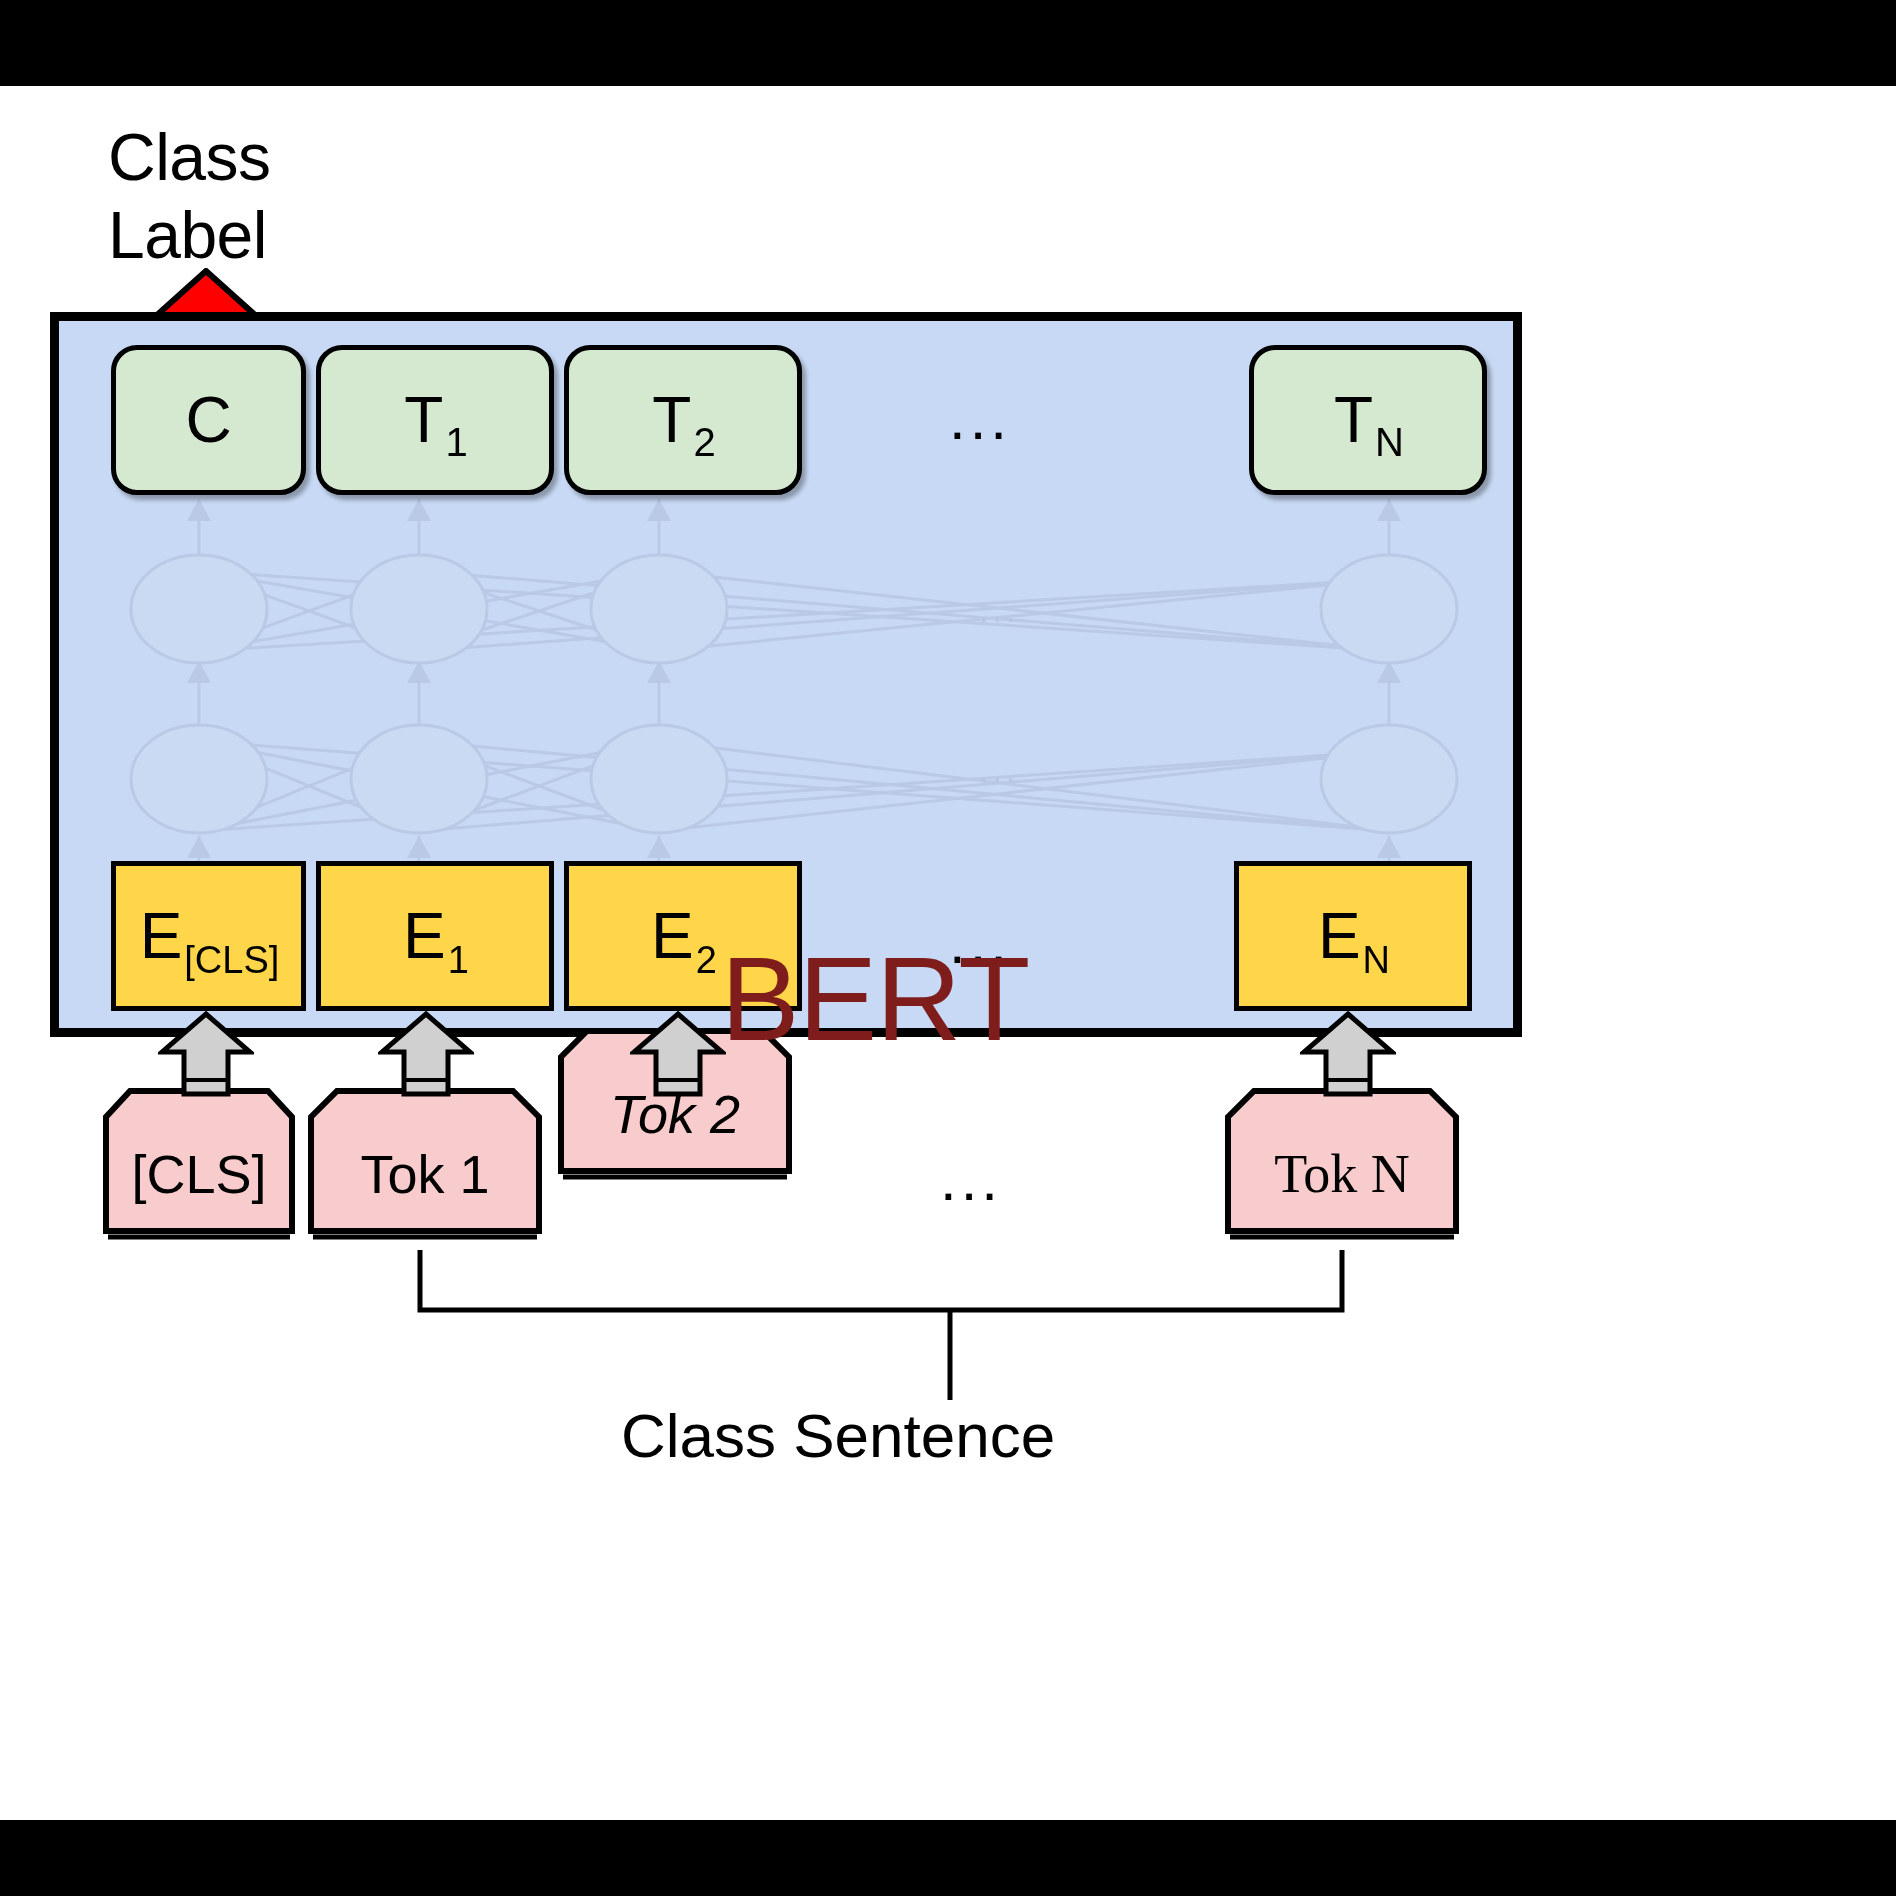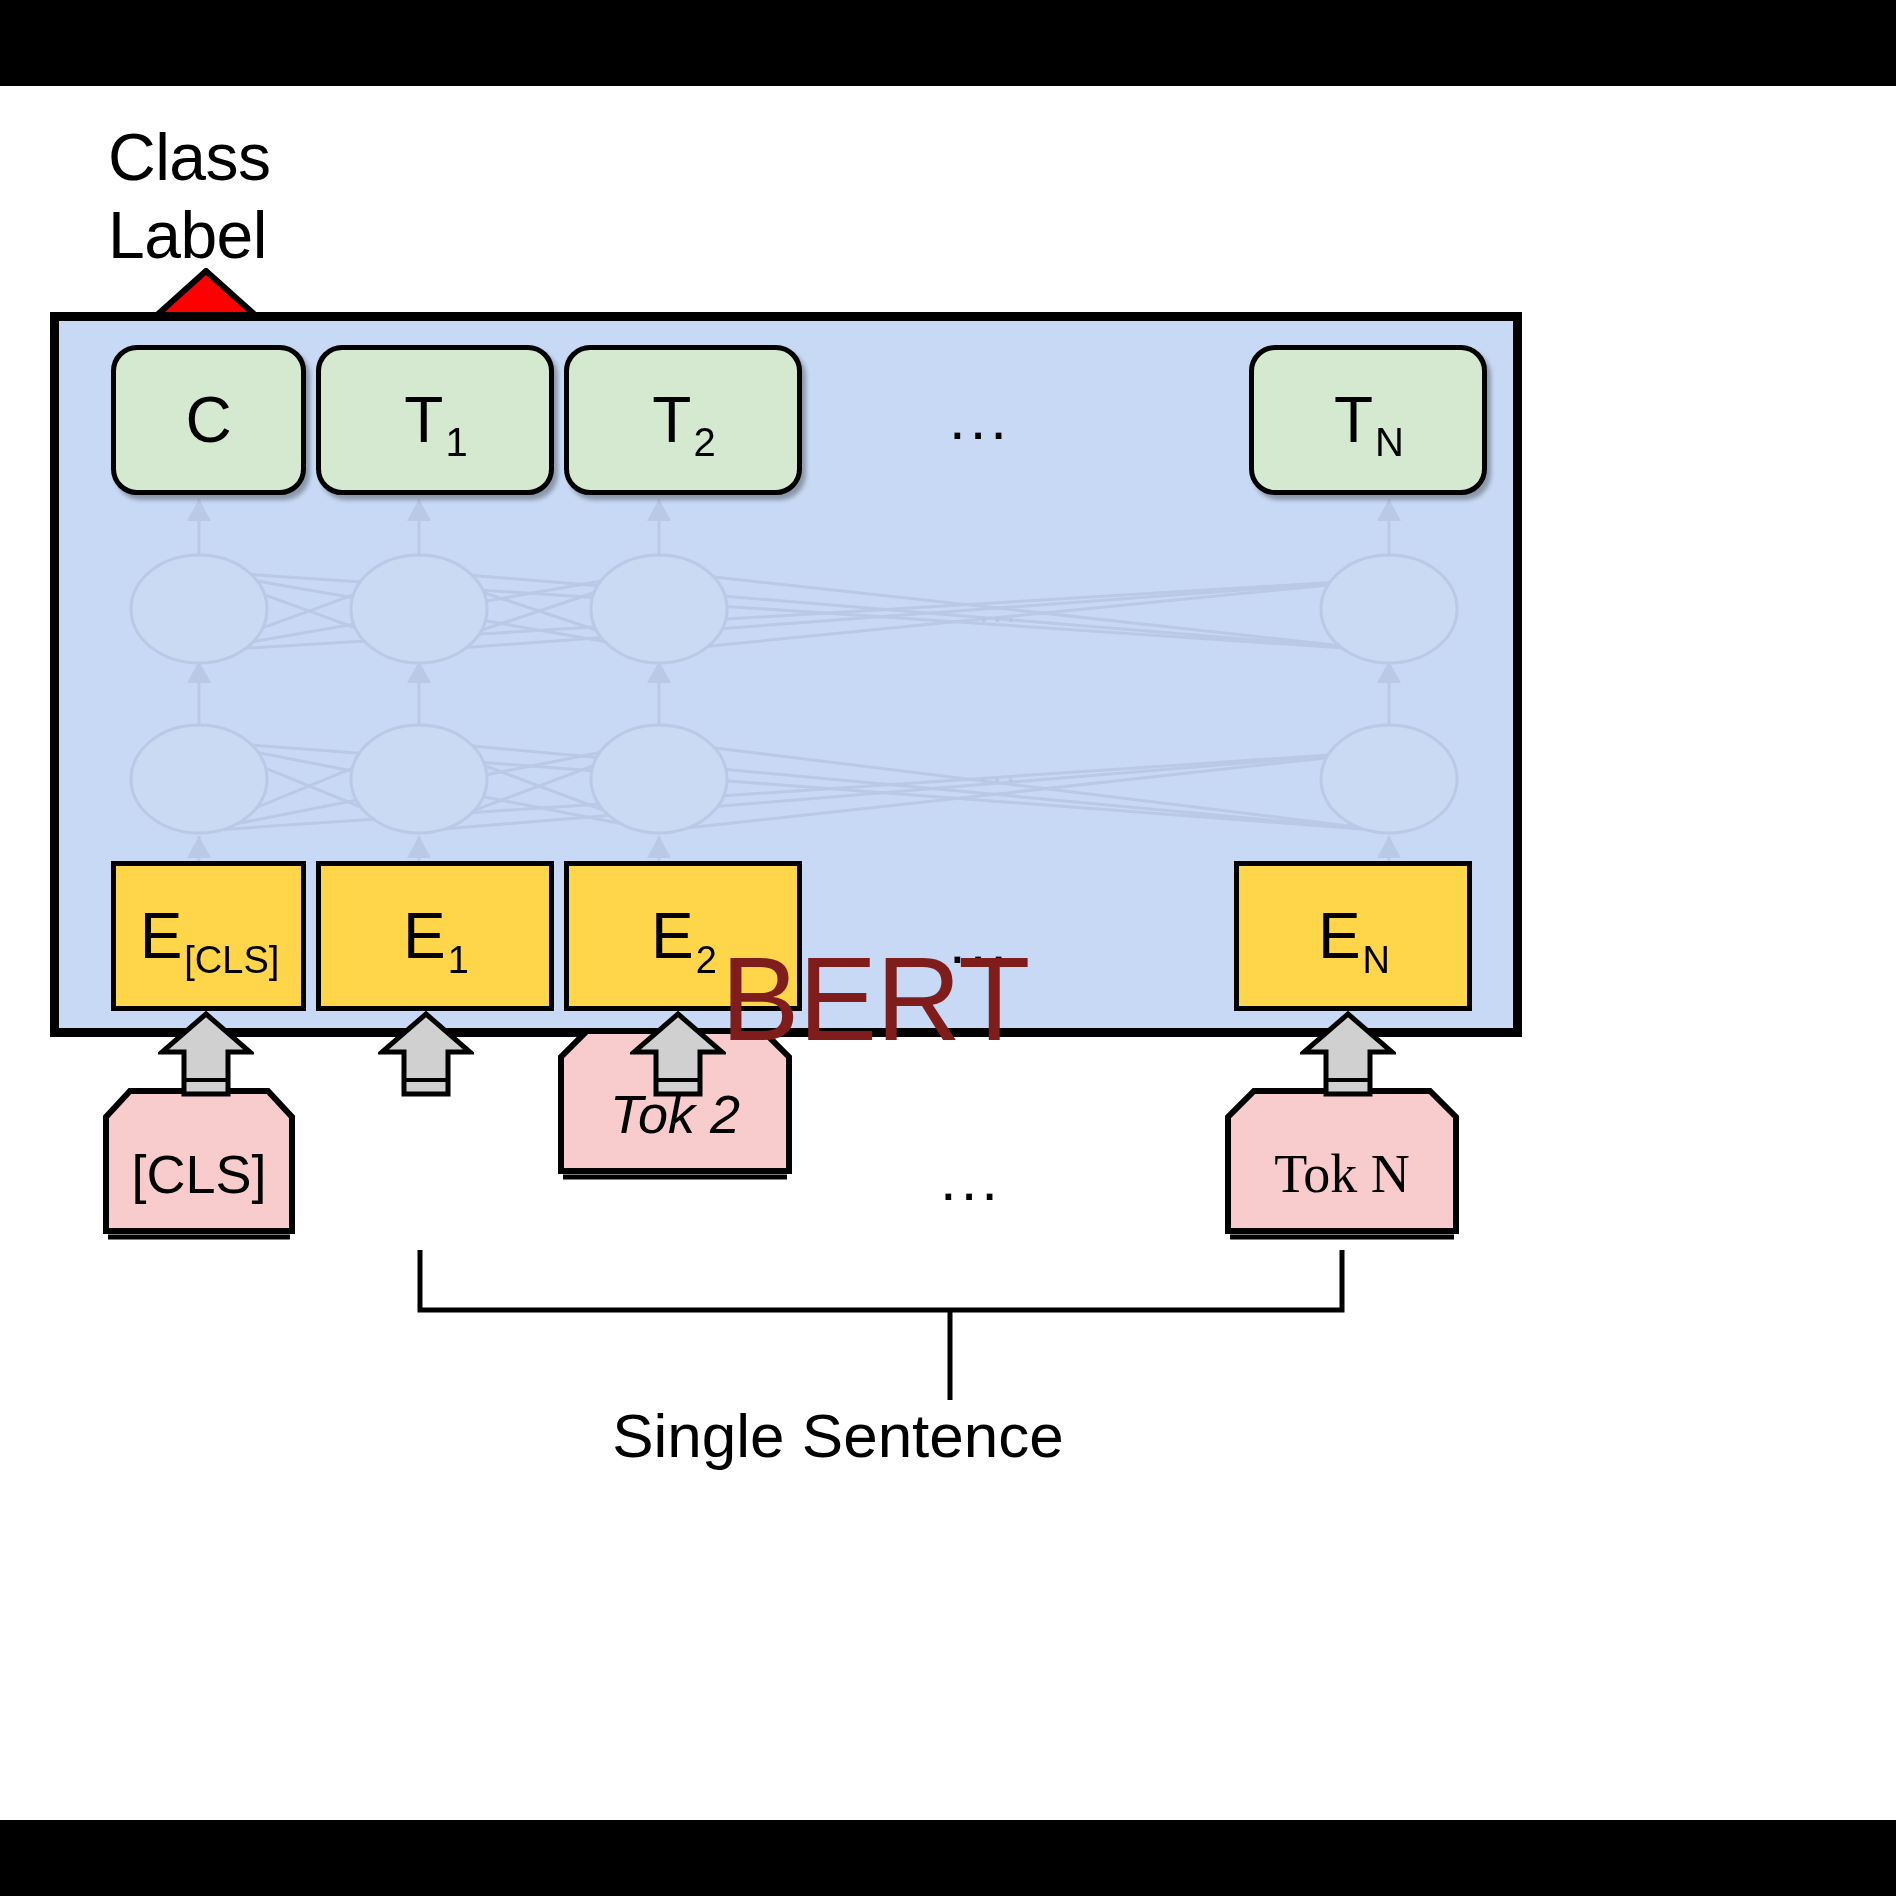--- a/index.html
+++ b/index.html
@@ -405,20 +405,27 @@
   </div>
 
   <div class="tcell" style="left:100px; top:1085px; width:198px;">
     <svg width="198" height="162" viewBox="0 0 198 162">
       <path d="M30 6 L168 6 L192 32 L192 146 L6 146 L6 32 Z" fill="#f8cccc" stroke="#000000" stroke-width="6" stroke-linejoin="miter"></path>
       <path d="M8 152 L190 152" stroke="#000000" stroke-width="5"></path>
     </svg>
     <div class="lbl">[CLS]</div>
   </div>
 
+  <div class="tcell" style="left:305px; top:1085px; width:240px;">
+    <svg width="240" height="162" viewBox="0 0 240 162">
+      <path d="M32 6 L208 6 L234 32 L234 146 L6 146 L6 32 Z" fill="#f8cccc" stroke="#000000" stroke-width="6" stroke-linejoin="miter"></path>
+      <path d="M8 152 L232 152" stroke="#000000" stroke-width="5"></path>
+    </svg>
+    <div class="lbl">Tok 1</div>
+  </div>
 
   <div class="tcell" style="left:555px; top:1025px; width:240px;font-style:italic;">
     <svg width="240" height="162" viewBox="0 0 240 162">
       <path d="M32 6 L208 6 L234 32 L234 146 L6 146 L6 32 Z" fill="#f8cccc" stroke="#000000" stroke-width="6" stroke-linejoin="miter"></path>
       <path d="M8 152 L232 152" stroke="#000000" stroke-width="5"></path>
     </svg>
     <div class="lbl">Tok 2</div>
   </div>
 
   <div class="tcell" style="left:1222px; top:1085px; width:240px;font-family:Liberation Serif, serif;">
@@ -431,17 +438,17 @@
 
   <div class="bottom-ell" style="left:940px; top:1150px;">...</div>
 
   <svg class="connector" viewBox="0 0 1896 190">
     <g stroke="#000000" stroke-width="5" fill="none">
       <path d="M420 10 L420 70 L1342 70 L1342 10"></path>
       <path d="M950 70 L950 160"></path>
     </g>
   </svg>
 
-  <div class="sentence-label"><span class="sentence-label-inner">Single Sentence</span></div>
+  <div class="sentence-label"><span class="sentence-label-inner">Class Sentence</span></div>
 
   <div class="letterbox-bottom"></div>
 
 </div>
 
 </body></html>

